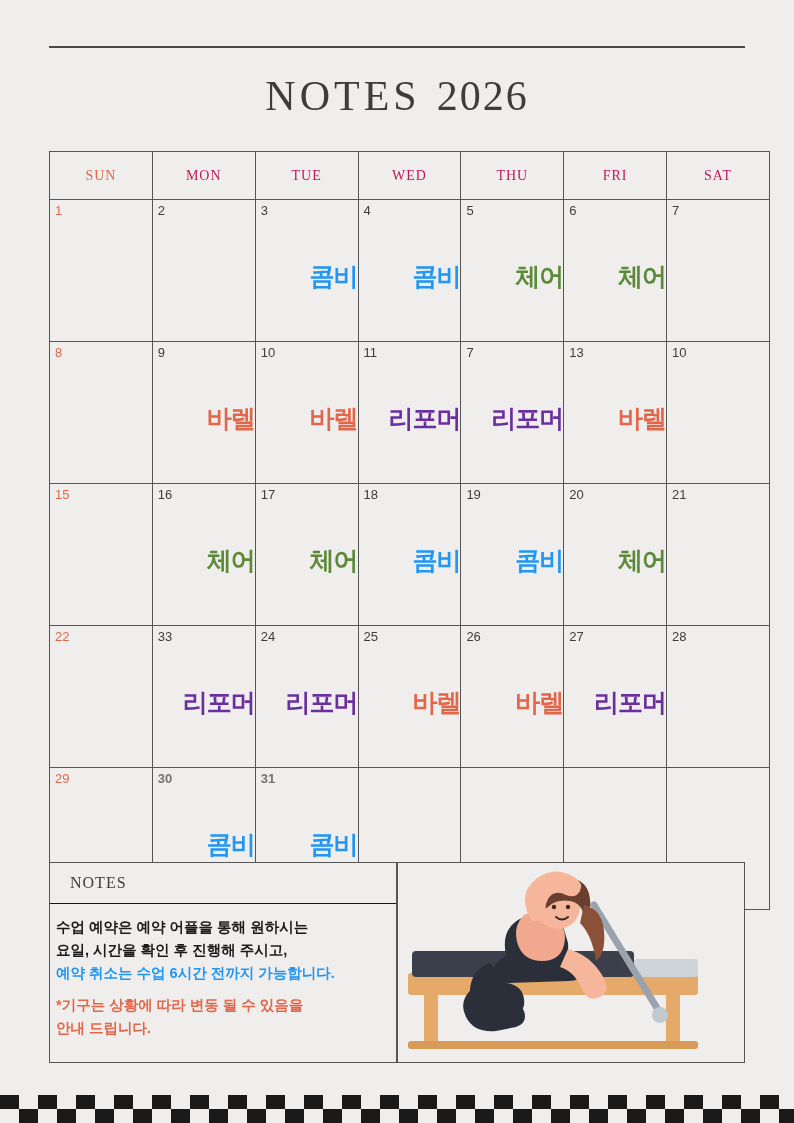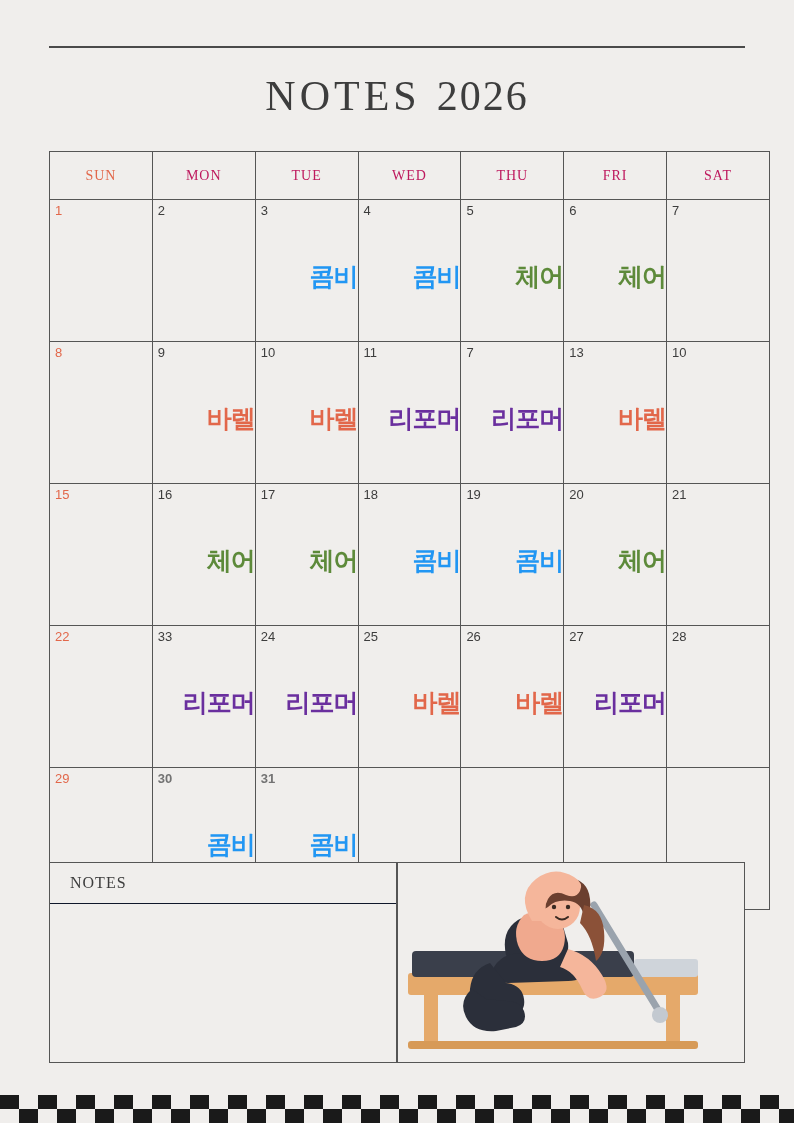--- a/index.html
+++ b/index.html
@@ -315,20 +315,28 @@
           </td>
           <td>
             <div class="daynum"></div>
           </td>
         </tr>
       </tbody>
   </table>
 
   <div class="notes-box">
     <div class="notes-header">NOTES</div>
+    <div class="notes-body">
+        <div class="notes-line">수업 예약은 예약 어플을 통해 원하시는</div>
+        <div class="notes-line">요일, 시간을 확인 후 진행해 주시고,</div>
+        <div class="notes-line blue">예약 취소는 수업 6시간 전까지 가능합니다.</div>
+        <div class="notes-gap"></div>
+        <div class="notes-line red">*기구는 상황에 따라 변동 될 수 있음을</div>
+        <div class="notes-line red">안내 드립니다.</div>
+      </div>
   </div>
 
   <div class="image-box">
     <svg width="346" height="199" viewBox="0 0 346 199">
       <rect x="0" y="0" width="346" height="199" fill="#f0eeec"></rect>
 
       <rect x="10" y="110" width="290" height="22" rx="3" fill="#e5a96a"></rect>
       <rect x="14" y="88" width="222" height="26" rx="4" fill="#3a3f4b"></rect>
       <rect x="236" y="96" width="64" height="18" rx="3" fill="#cfd4da"></rect>
       <rect x="26" y="132" width="14" height="52" fill="#e5a96a"></rect>

